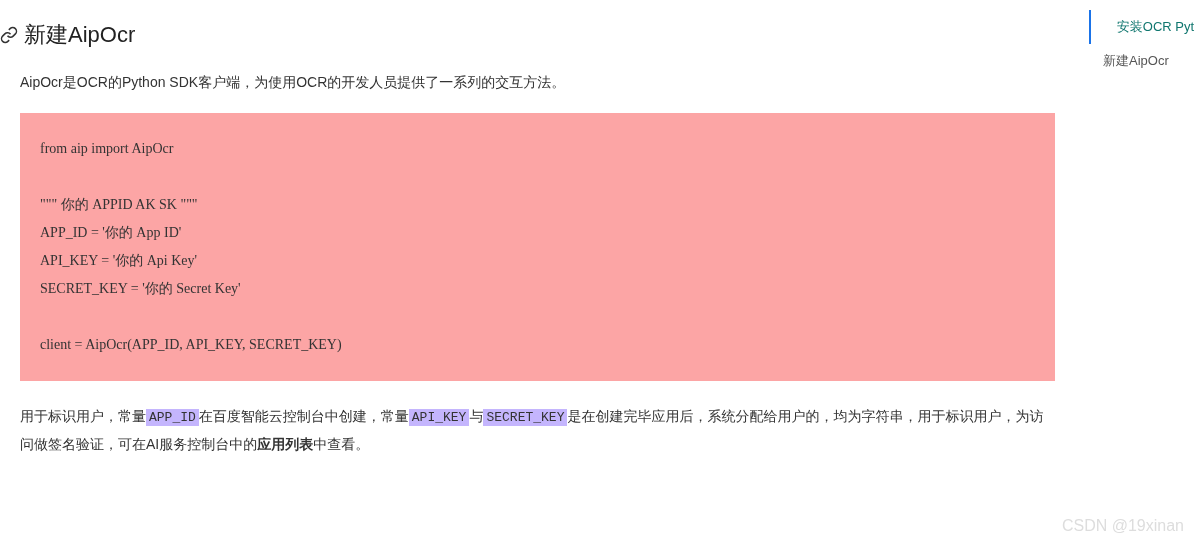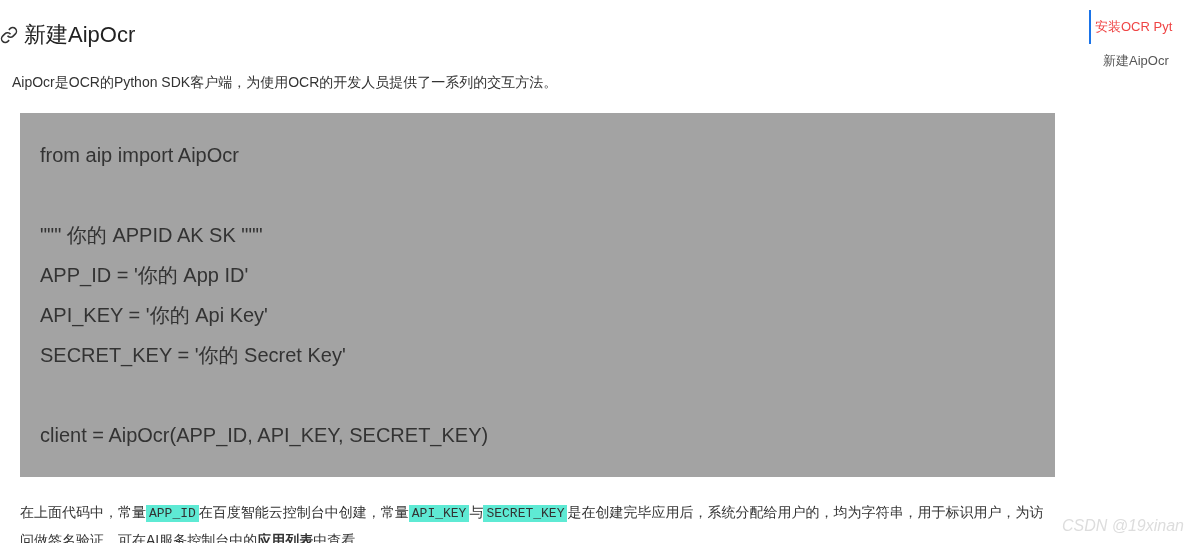--- a/index.html
+++ b/index.html
@@ -31,38 +31,38 @@
       height: 18px;
       margin-right: 6px;
       color: #333;
     }
     .section-title {
       font-size: 22px;
       font-weight: 500;
       color: #222;
     }
     .paragraph {
-      margin: 0 0 18px 12px;
+      margin: 0 0 18px 20px;
       line-height: 1.8;
       color: #333;
       font-size: 14px;
     }
     .code-block {
-      background: #a3a3a3;
+      background: #fca5a5;
       padding: 22px 20px;
       margin: 0 0 22px 20px;
-      font-family: Liberation Sans, sans-serif;
-      font-size: 20px;
+      font-family: Liberation Serif, serif;
+      font-size: 14px;
       line-height: 2;
       color: #333;
       white-space: pre;
     }
     .inline-code {
       font-family: Consolas, Monaco, "Courier New", monospace;
-      background: #5eead4;
+      background: #c4b5fd;
       padding: 1px 3px;
       font-size: 13px;
     }
     .bold {
       font-weight: 700;
       font-family: Liberation Mono, monospace;
     }
     .sidebar {
       position: absolute;
       top: 10px;
@@ -71,31 +71,31 @@
       font-size: 13px;
     }
     .sidebar-item {
       padding: 8px 0 8px 14px;
       color: #555;
       cursor: pointer;
       white-space: nowrap;
       overflow: hidden;
     }
     .sidebar-item.active {
-      color: #ef4444;
+      color: #0f766e;
       border-left: 2px solid #1a73e8;
-      padding-left: 4px;
+      padding-left: 16px;
+      text-align: center;
     }
     .watermark {
       position: absolute;
       bottom: 8px;
       right: 20px;
       color: #ddd;
       font-size: 16px;
-      font-style: italic;
       pointer-events: none;
       margin-left: 44px;
     }
     .para-block {
       margin: 0 0 14px 20px;
       line-height: 1.9;
       color: #333;
       font-size: 14px;
     }
   </style>
@@ -118,21 +118,21 @@
   <div class="code-block">from aip import AipOcr
 
 """ 你的 APPID AK SK """
 APP_ID = '你的 App ID'
 API_KEY = '你的 Api Key'
 SECRET_KEY = '你的 Secret Key'
 
 client = AipOcr(APP_ID, API_KEY, SECRET_KEY)</div>
 
   <p class="para-block">
-    <span>在上面代码中，常量</span><span class="inline-code">APP_ID</span><span>在百度智能云控制台中创建，常量</span><span class="inline-code">API_KEY</span><span>与</span><span class="inline-code">SECRET_KEY</span><span>是在创建完毕应用后，系统分配给用户的，均为字符串，用于标识用户，为访问做签名验证，可在AI服务控制台中的</span><span class="bold">应用列表</span><span>中查看。</span>
+    <span>用于标识用户，常量</span><span class="inline-code">APP_ID</span><span>在百度智能云控制台中创建，常量</span><span class="inline-code">API_KEY</span><span>与</span><span class="inline-code">SECRET_KEY</span><span>是在创建完毕应用后，系统分配给用户的，均为字符串，用于标识用户，为访问做签名验证，可在AI服务控制台中的</span><span class="bold">应用列表</span><span>中查看。</span>
   </p>
 
 </div>
 
 <div class="sidebar">
   <div class="sidebar-item active">
     <span>安装OCR Pyt</span>
   </div>
   <div class="sidebar-item">
     <span>新建AipOcr</span>

